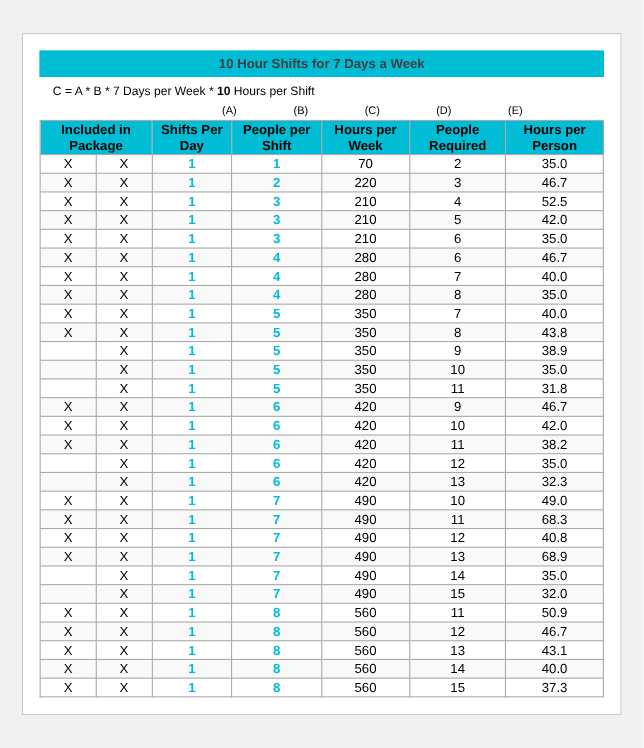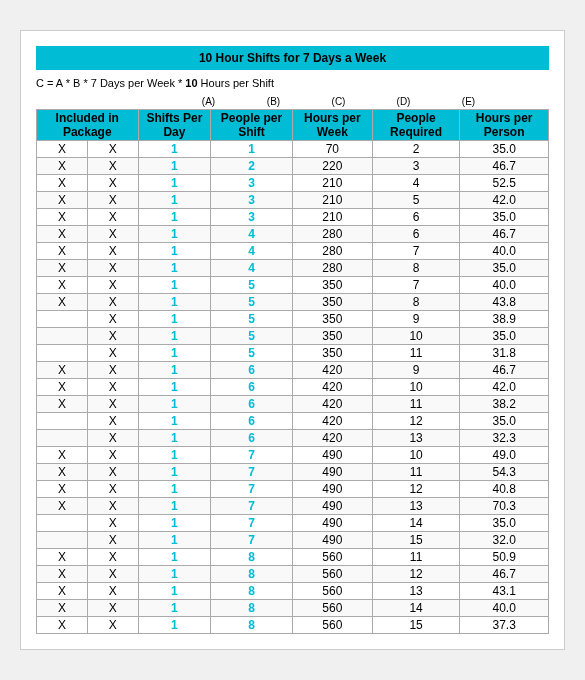--- a/index.html
+++ b/index.html
@@ -13,21 +13,21 @@
       font-size: 11px;
     }
     .page {
       background: white;
       width: 545px;
       padding: 15px;
       border: 1px solid #ccc;
     }
     .title-bar {
       background: #00bcd4;
-      color: #000000;
+      color: #404040;
       text-align: center;
       font-weight: bold;
       font-size: 12px;
       padding: 4px;
       border: 1px solid #00bcd4;
     }
     .subtitle-bar {
       background: #00e5ff;
       color: black;
       text-align: center;
@@ -36,20 +36,21 @@
       padding: 3px;
       border: 1px solid #00bcd4;
       margin-top: 1px;
     }
     .formula-section {
       margin: 5px 0;
       font-size: 11px;
     }
     .formula-section p {
       line-height: 1.5;
+      margin-left: 12px;
     }
     table {
       width: 100%;
       border-collapse: collapse;
       font-size: 12px;
     }
     table th, table td {
       border: 1px solid #aaa;
       text-align: center;
       padding: 1px 2px;
@@ -282,39 +283,39 @@
           <td>10</td>
           <td>49.0</td>
         </tr>
         <tr>
           <td>X</td>
           <td>X</td>
           <td style="color: rgb(0, 188, 212); font-weight: bold;">1</td>
           <td style="color: rgb(0, 188, 212); font-weight: bold;">7</td>
           <td>490</td>
           <td>11</td>
-          <td>54.3</td>
+          <td>68.3</td>
         </tr>
         <tr>
           <td>X</td>
           <td>X</td>
           <td style="color: rgb(0, 188, 212); font-weight: bold;">1</td>
           <td style="color: rgb(0, 188, 212); font-weight: bold;">7</td>
           <td>490</td>
           <td>12</td>
           <td>40.8</td>
         </tr>
         <tr>
           <td>X</td>
           <td>X</td>
           <td style="color: rgb(0, 188, 212); font-weight: bold;">1</td>
           <td style="color: rgb(0, 188, 212); font-weight: bold;">7</td>
           <td>490</td>
           <td>13</td>
-          <td>70.3</td>
+          <td>68.9</td>
         </tr>
         <tr>
           <td></td>
           <td>X</td>
           <td style="color: rgb(0, 188, 212); font-weight: bold;">1</td>
           <td style="color: rgb(0, 188, 212); font-weight: bold;">7</td>
           <td>490</td>
           <td>14</td>
           <td>35.0</td>
         </tr>

